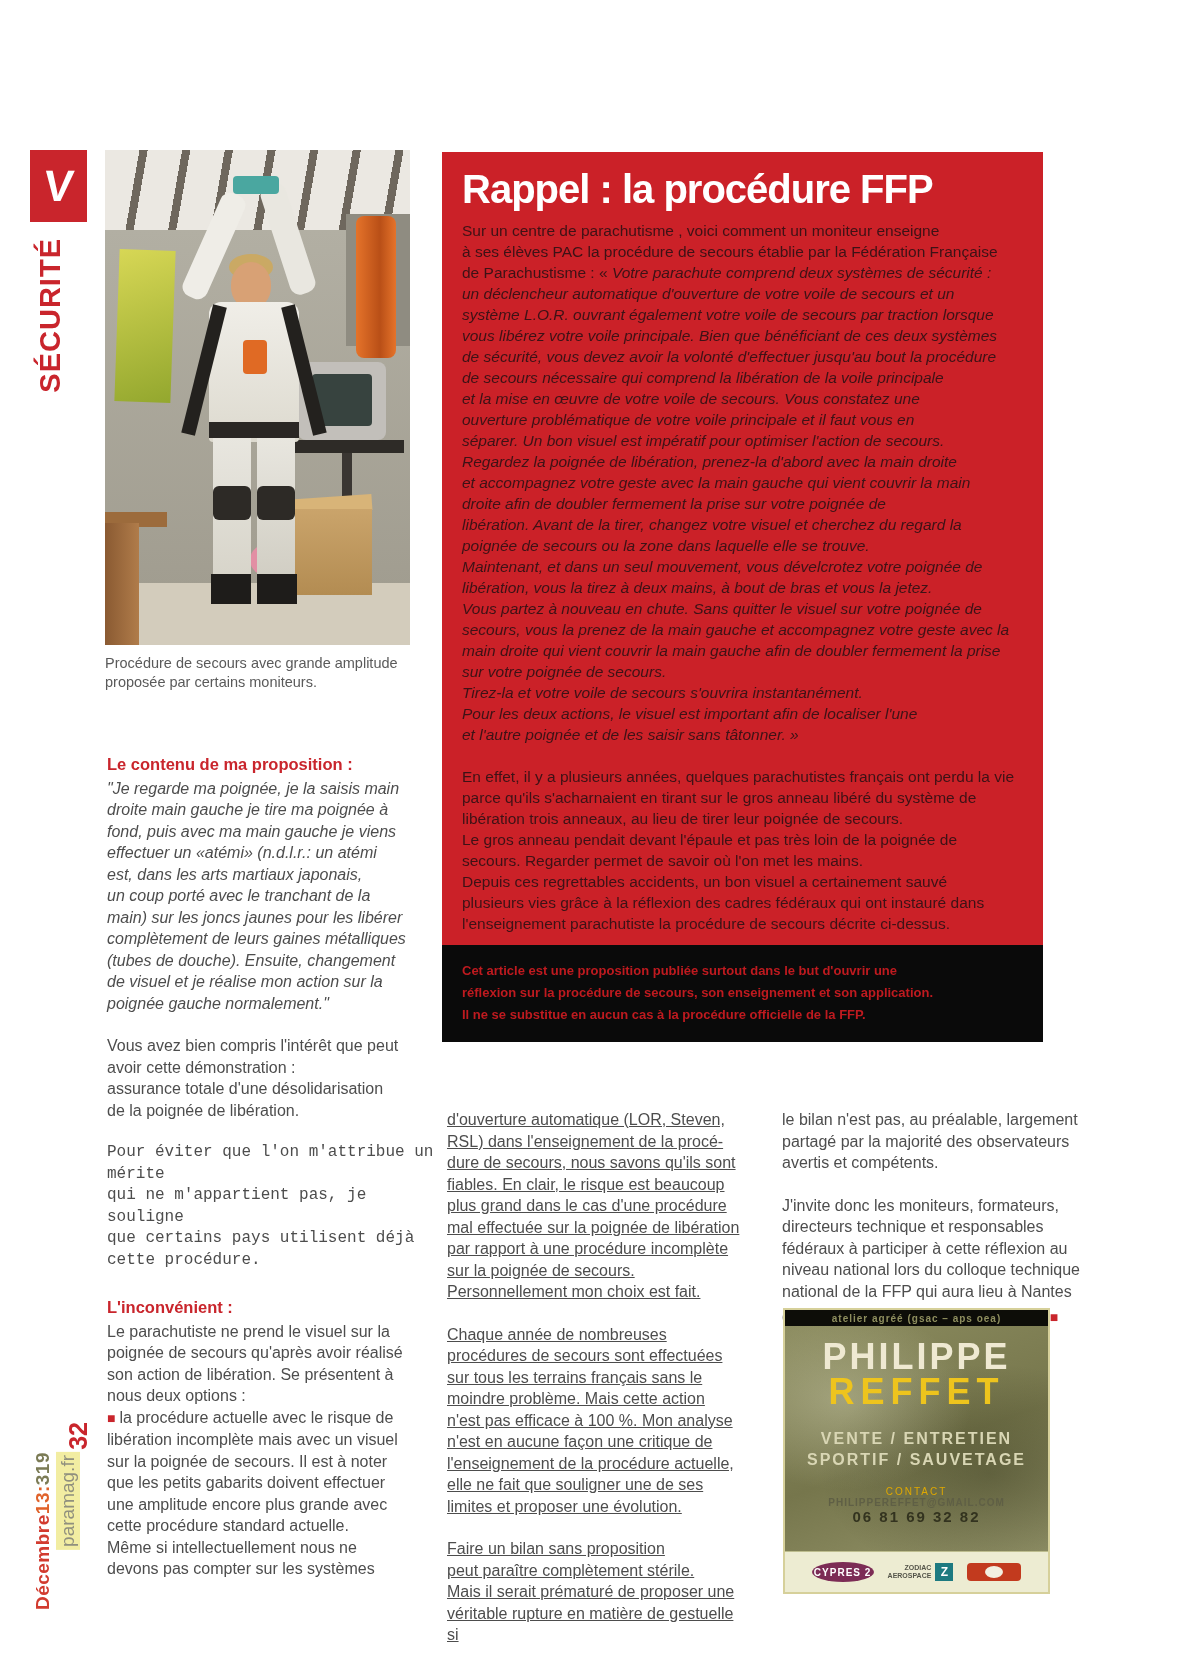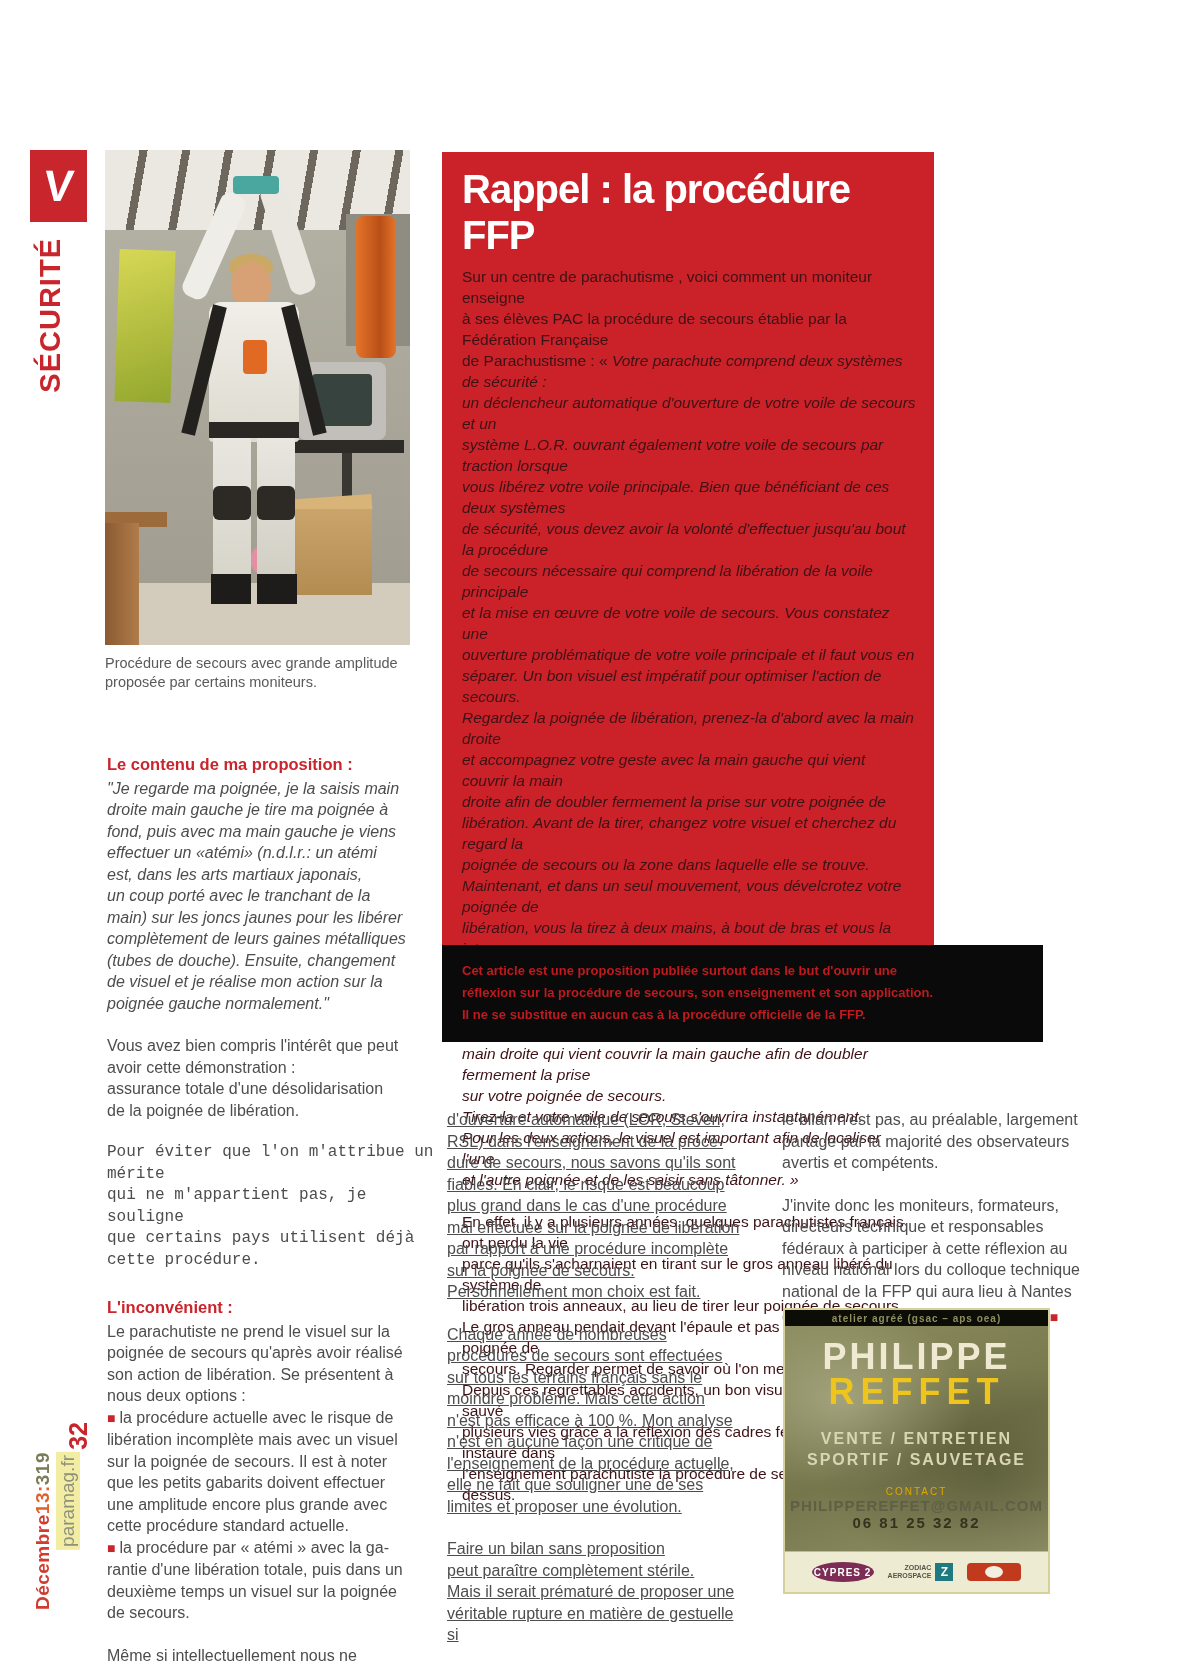--- a/index.html
+++ b/index.html
@@ -64,21 +64,21 @@
   .col p{margin:0 0 21px 0;}
   .col p.tight{margin:0;}
   .red-h{color:#c9252c;font-weight:bold;font-size:16.5px;margin:0 0 2px 0;}
   .italic{font-style:italic;}
   .bullet{color:#c9252c;font-size:14px;margin-right:4px;}
   .gap-big{margin-bottom:26px !important;font-family:Liberation Mono, monospace;}
   sup.er{font-size:10px;vertical-align:super;}
   .end-mark{color:#c9252c;font-size:14px;}
 
   
-  .red-box{left:442px;top:152px;width:492px;height:793px;background:#cb2128;
+  .red-box{left:442px;top:152px;width:601px;height:793px;background:#cb2128;
            padding:14px 18px 0 20px;box-sizing:border-box;}
   .red-box h1{margin:0 0 8px 0;color:#ffffff;font-size:40px;letter-spacing:-1px;line-height:46px;font-weight:bold;}
   .red-box p{margin:0;color:#3d1216;font-size:15.5px;line-height:21px;}
   .red-box p.second{margin-top:21px;}
 
   
   .notice{left:442px;top:945px;width:601px;height:97px;background:#0a0a0a;
           padding:15px 18px 0 20px;box-sizing:border-box;}
   .notice p{margin:0;color:#bf1a1f;font-weight:bold;font-size:13px;line-height:22px;}
 
@@ -87,21 +87,21 @@
       background:radial-gradient(130px 90px at 22% 32%,rgba(240,240,214,.30),transparent),
                  radial-gradient(170px 110px at 78% 58%,rgba(26,28,8,.30),transparent),
                  linear-gradient(160deg,#8d8d60,#76764c 50%,#9a9a70);overflow:hidden;}
   .ad-topbar{height:16px;background:#0d0d08;color:#8f8f5f;font-size:10px;letter-spacing:1px;
              display:flex;align-items:center;justify-content:center;font-weight:bold;}
   .ad-name1{margin-top:14px;text-align:center;font-size:36px;font-weight:bold;color:#efe9d2;letter-spacing:3px;line-height:34px;}
   .ad-name2{text-align:center;font-size:36px;font-weight:bold;color:#eec41d;letter-spacing:6px;line-height:36px;}
   .ad-serv{text-align:center;color:#d9d6b4;font-size:16px;font-weight:bold;letter-spacing:2px;line-height:21px;}
   .ad-serv.first{margin-top:18px;}
   .ad-contact{margin-top:16px;text-align:center;color:#e0a800;font-size:10px;font-weight:normal;letter-spacing:2px;}
-  .ad-email{text-align:center;color:#5f5f45;font-size:15px;font-weight:bold;letter-spacing:1px;}
+  .ad-email{text-align:center;color:#5f5f45;font-size:10px;font-weight:bold;letter-spacing:1px;}
   .ad-phone{text-align:center;color:#33331f;font-size:15px;font-weight:bold;letter-spacing:2px;}
   .ad-band{position:absolute;left:0;right:0;bottom:0;height:40px;background:#edecd2;border-top:1px solid #bdbd8e;
            display:flex;align-items:center;justify-content:center;gap:14px;}
   .logo-cypres{width:62px;height:20px;background:#7c2c55;border-radius:50%;color:#fff;font-size:10px;
                font-weight:bold;display:flex;align-items:center;justify-content:center;letter-spacing:1px;}
   .logo-zodiac{display:flex;align-items:center;gap:4px;}
   .logo-zodiac-text{font-size:7px;color:#55554a;font-weight:bold;text-align:right;line-height:8px;}
   .logo-zodiac-sq{width:18px;height:18px;background:#1d7a80;color:#fff;font-size:12px;font-weight:bold;
                   display:flex;align-items:center;justify-content:center;}
   .logo-red{width:54px;height:18px;background:#c23a1e;border-radius:4px;position:relative;}
@@ -186,24 +186,20 @@
     <p class="pre tight">Le parachutiste ne prend le visuel sur la
 poignée de secours qu'après avoir réalisé
 son action de libération. Se présentent à
 nous deux options :</p>
     <p class="pre tight"><span class="bullet">■</span><span>la procédure actuelle avec le risque de
 libération incomplète mais avec un visuel
 sur la poignée de secours. Il est à noter
 que les petits gabarits doivent effectuer
 une amplitude encore plus grande avec
 cette procédure standard actuelle.</span></p>
-    <p class="pre"><span class="bullet">■</span><span>la procédure par « atémi » avec la ga-
-rantie d'une libération totale, puis dans un
-deuxième temps un visuel sur la poignée
-de secours.</span></p>
     <p class="pre">Même si intellectuellement nous ne
 devons pas compter sur les systèmes</p>
   </div>
 
   <div class="abs red-box">
     <h1>Rappel : la procédure FFP</h1>
     <p class="pre"><span>Sur un centre de parachutisme , voici comment un moniteur enseigne
 à ses élèves PAC la procédure de secours établie par la Fédération Française
 de Parachustisme : « </span><span class="italic">Votre parachute comprend deux systèmes de sécurité :
 un déclencheur automatique d'ouverture de votre voile de secours et un
@@ -282,21 +278,21 @@
   </div>
 
   <div class="abs ad">
     <div class="ad-topbar">atelier agréé (gsac – aps oea)</div>
     <div class="ad-name1">PHILIPPE</div>
     <div class="ad-name2">REFFET</div>
     <div class="ad-serv first">VENTE / ENTRETIEN</div>
     <div class="ad-serv">SPORTIF / SAUVETAGE</div>
     <div class="ad-contact">CONTACT</div>
     <div class="ad-email">PHILIPPEREFFET@GMAIL.COM</div>
-    <div class="ad-phone">06 81 25 32 82</div>
+    <div class="ad-phone">06 81 69 32 82</div>
     <div class="ad-band">
       <div class="logo-cypres">CYPRES 2</div>
       <div class="logo-zodiac">
         <div class="logo-zodiac-text">
           <div>ZODIAC</div>
           <div>AEROSPACE</div>
         </div>
         <div class="logo-zodiac-sq">Z</div>
       </div>
       <div class="logo-red">

